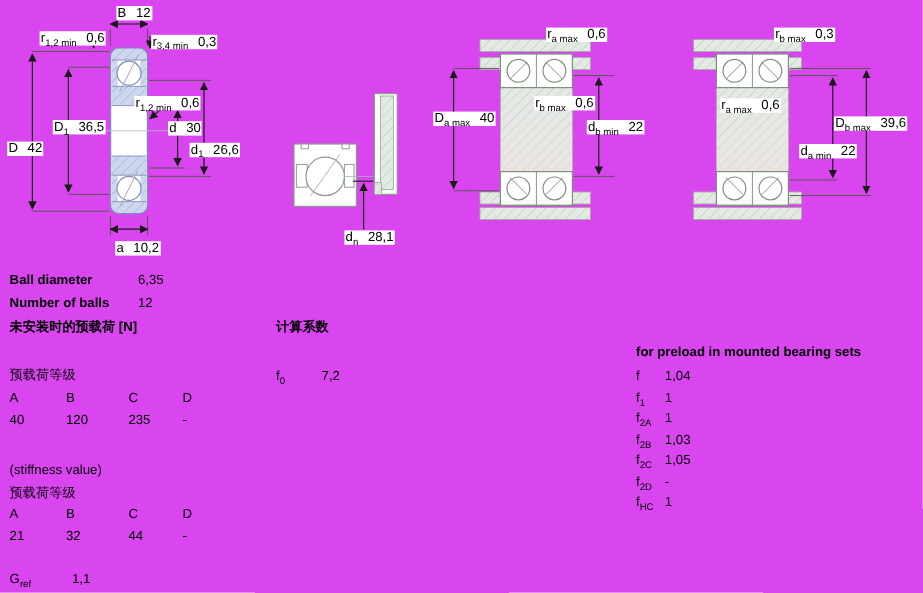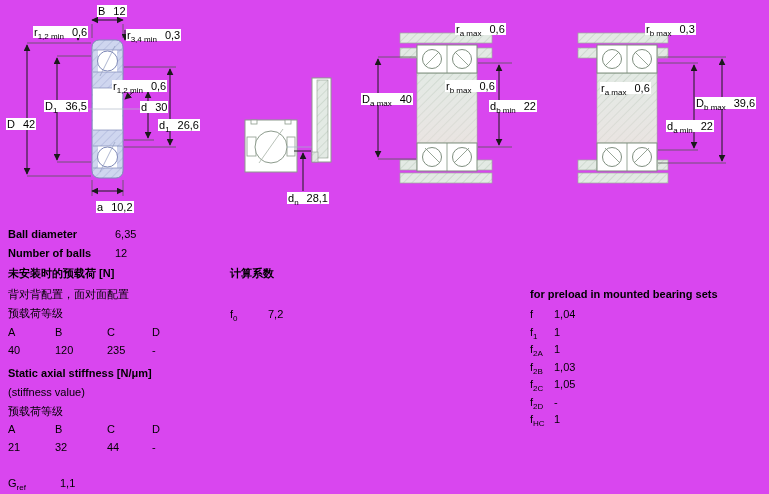--- a/index.html
+++ b/index.html
@@ -218,32 +218,30 @@
     <span>D</span><sub>b max</sub><span class="val">39,6</span></div>
   <div class="dim" style="left:666px;top:120px">
     <span>d</span><sub>a min</sub><span class="val">22</span></div>
 
   <div class="t bold" style="left:8px;top:228px">Ball diameter</div>
   <div class="t" style="left:115px;top:228px">6,35</div>
   <div class="t bold" style="left:8px;top:247px">Number of balls</div>
   <div class="t" style="left:115px;top:247px">12</div>
 
   <div class="t bold" style="left:8px;top:267px">未安装时的预载荷 [N]</div>
-  <div class="t" style="left:8px;top:288px">背对背配置，面对面配置</div>
   <div class="t" style="left:8px;top:307px">预载荷等级</div>
   <div class="t" style="left:8px;top:326px">A</div>
   <div class="t" style="left:55px;top:326px">B</div>
   <div class="t" style="left:107px;top:326px">C</div>
   <div class="t" style="left:152px;top:326px">D</div>
   <div class="t" style="left:8px;top:344px">40</div>
   <div class="t" style="left:55px;top:344px">120</div>
   <div class="t" style="left:107px;top:344px">235</div>
   <div class="t" style="left:152px;top:344px">-</div>
 
-  <div class="t bold" style="left:8px;top:367px">Static axial stiffness [N/μm]</div>
   <div class="t" style="left:8px;top:386px">(stiffness value)</div>
   <div class="t" style="left:8px;top:405px">预载荷等级</div>
   <div class="t" style="left:8px;top:423px">A</div>
   <div class="t" style="left:55px;top:423px">B</div>
   <div class="t" style="left:107px;top:423px">C</div>
   <div class="t" style="left:152px;top:423px">D</div>
   <div class="t" style="left:8px;top:441px">21</div>
   <div class="t" style="left:55px;top:441px">32</div>
   <div class="t" style="left:107px;top:441px">44</div>
   <div class="t" style="left:152px;top:441px">-</div>

